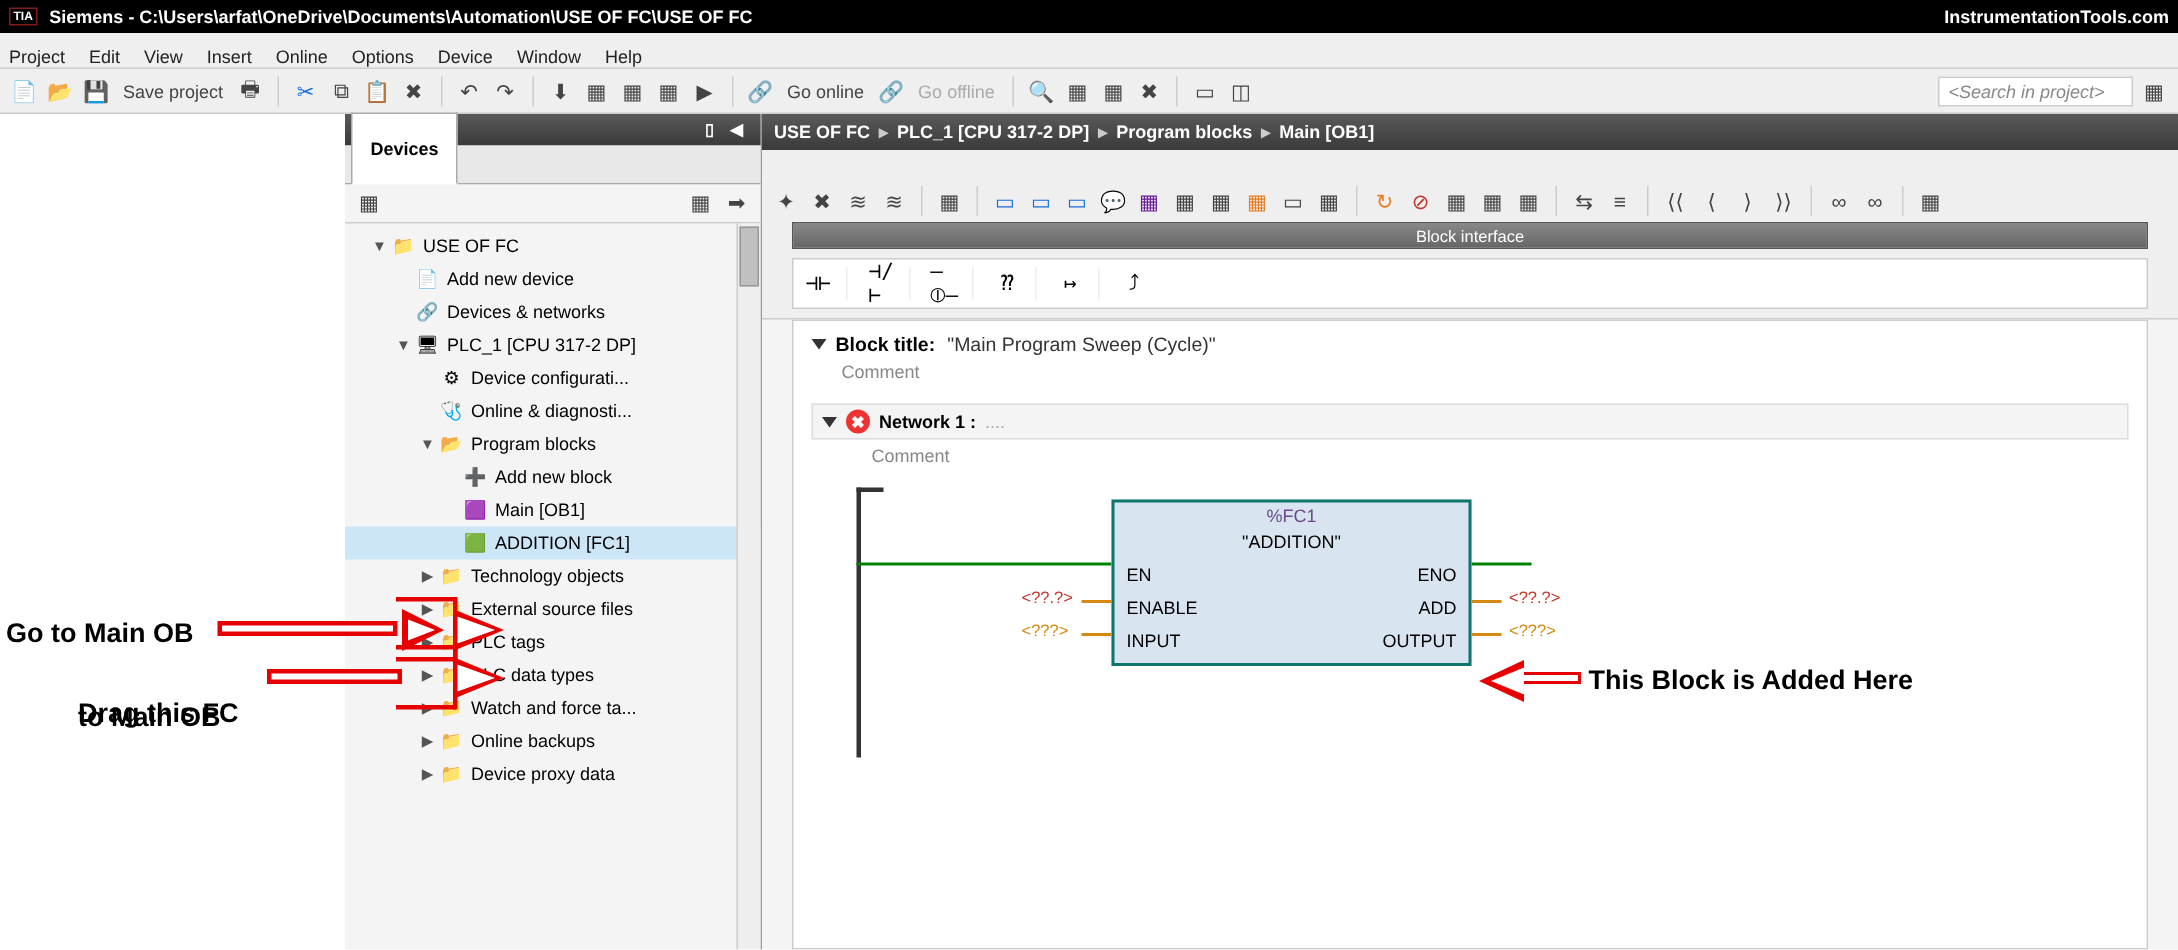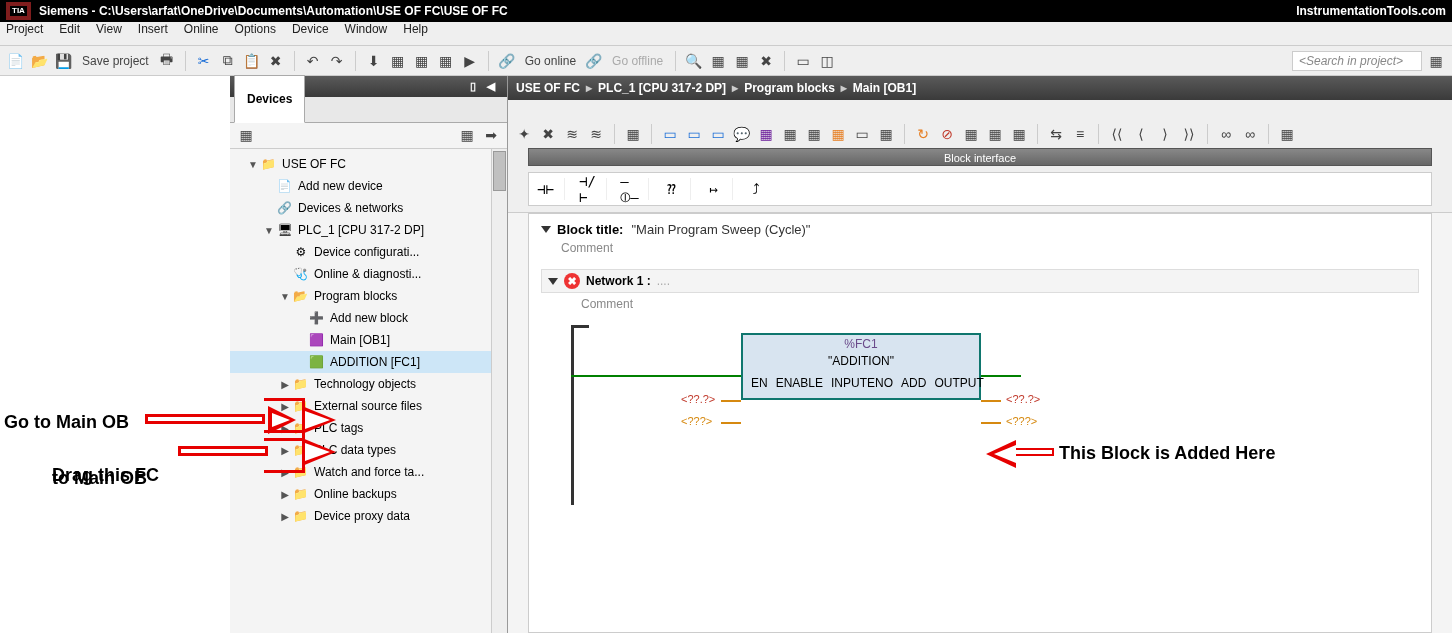--- a/index.html
+++ b/index.html
@@ -1,20 +1,20 @@
 <!DOCTYPE html>
 <html><head>
 <meta charset="utf-8">
 <style>
   * { box-sizing: border-box; margin: 0; padding: 0; }
   body { font-family: "Segoe UI", Tahoma, sans-serif; font-size: 12px; background: #fff; width: 1452px; height: 633px; overflow: hidden; position: relative; }
   .title-bar { background: #000; color: #fff; height: 22px; display: flex; align-items: center; padding: 0 6px; font-size: 12px; font-weight: bold; }
-  .title-bar .logo { background: #000; color: #fff; font-size: 8px; line-height: 8px; margin-right: 8px; border:4px solid #7f1d1d; padding:1px 2px;}
+  .title-bar .logo { background: #000; color: #fff; font-size: 8px; line-height: 8px; margin-right: 8px; border:1px solid #7f1d1d; padding:1px 2px;}
   .title-bar .watermark { margin-left: auto; font-weight: bold; }
-  .menu-bar { background: #efefef; height: 24px; display: flex; align-items: flex-start; padding: 0 6px; border-bottom: 1px solid #ccc; gap: 16px; }
+  .menu-bar { background: #efefef; height: 24px; display: flex; align-items: flex-end; padding: 0 6px; border-bottom: 1px solid #ccc; gap: 16px; }
   .menu-item { color: #222; cursor: default; }
   .toolbar { background: #efefef; height: 30px; display: flex; align-items: center; padding: 0 6px; border-bottom: 1px solid #ccc; gap: 4px; }
   .tb-icon { width: 20px; height: 20px; display: inline-flex; align-items: center; justify-content: center; font-size: 14px; color: #444; border: 1px solid transparent; }
   .tb-sep { width: 1px; height: 20px; background: #ccc; margin: 0 4px; }
   .tb-text { color: #444; padding: 0 4px; }
   .tb-text.disabled { color: #aaa; }
   .search-box { border: 1px solid #ccc; background: #fff; padding: 2px 6px; color: #888; font-style: italic; width: 130px; margin-left: auto; }
   .main-area { display: flex; height: calc(633px - 22px - 24px - 30px); position: relative; margin-left: 230px; }
   .left-tab { position: absolute; left: 230px; top: 170px; width: 22px; height: 170px; background: linear-gradient(#dcdcdc,#c8c8c8); border: 1px solid #999; writing-mode: vertical-rl; transform: rotate(180deg); text-align: center; font-size: 11px; color: #333; padding: 6px 2px; }
   .project-tree { width: 278px; background: #f4f4f4; border-right: 1px solid #999; display: flex; flex-direction: column; }
@@ -53,21 +53,21 @@
   .net-title { font-weight: bold; }
   .net-dots { color: #aaa; margin-left: 6px; }
   .fc-block-area { position: relative; height: 200px; margin-top: 10px; }
   .rail { position: absolute; left: 30px; top: 0; bottom: 20px; width: 3px; background: #333; }
   .rail::before { content:""; position:absolute; left:0; top:0; width:18px; height:3px; background:#333;}
   .wire-in { position: absolute; left: 30px; top: 50px; width: 170px; height: 2px; background: #008000; }
   .fc-box { position: absolute; left: 200px; top: 8px; width: 240px; background: #d8e4f0; border: 2px solid #0f766e; }
   .fc-hdr { text-align: center; color: #6a4a8a; font-size: 12px; padding: 2px; }
   .fc-name { text-align: center; font-size: 12px; padding: 1px 0 4px 0; }
   .fc-ports { display: flex; justify-content: space-between; padding: 4px 8px 8px 8px; font-size: 12px; }
-  .fc-ports .left-ports, .fc-ports .right-ports { display: flex; flex-direction: row; gap: 8px; }
+  .fc-ports .left-ports, .fc-ports .right-ports { display: flex; flex-direction: column; gap: 8px; }
   .fc-ports .right-ports { text-align: right; }
   .port-link { position: absolute; font-size: 11px; }
   .pl-red { color: #c0392b; }
   .pl-orange { color: #d68910; }
   .wire-stub { position: absolute; height: 2px; background: #d68910; }
   .wire-out { position: absolute; left: 440px; top: 50px; width: 40px; height: 2px; background: #008000; }
   .annotation { position: absolute; font-family: Arial, sans-serif; font-size: 18px; font-weight: bold; color: #000; }
   .arrow-body { position: absolute; background: #e60000; }
   .arrow-head-r { position: absolute; width: 0; height: 0; border-top: 14px solid transparent; border-bottom: 14px solid transparent; border-left: 28px solid #e60000; }
   .arrow-head-r.hollow::after { content:""; position:absolute; left:-28px; top:-7px; border-top:7px solid transparent; border-bottom:7px solid transparent; border-left:18px solid #fff; margin-left:4px;}

